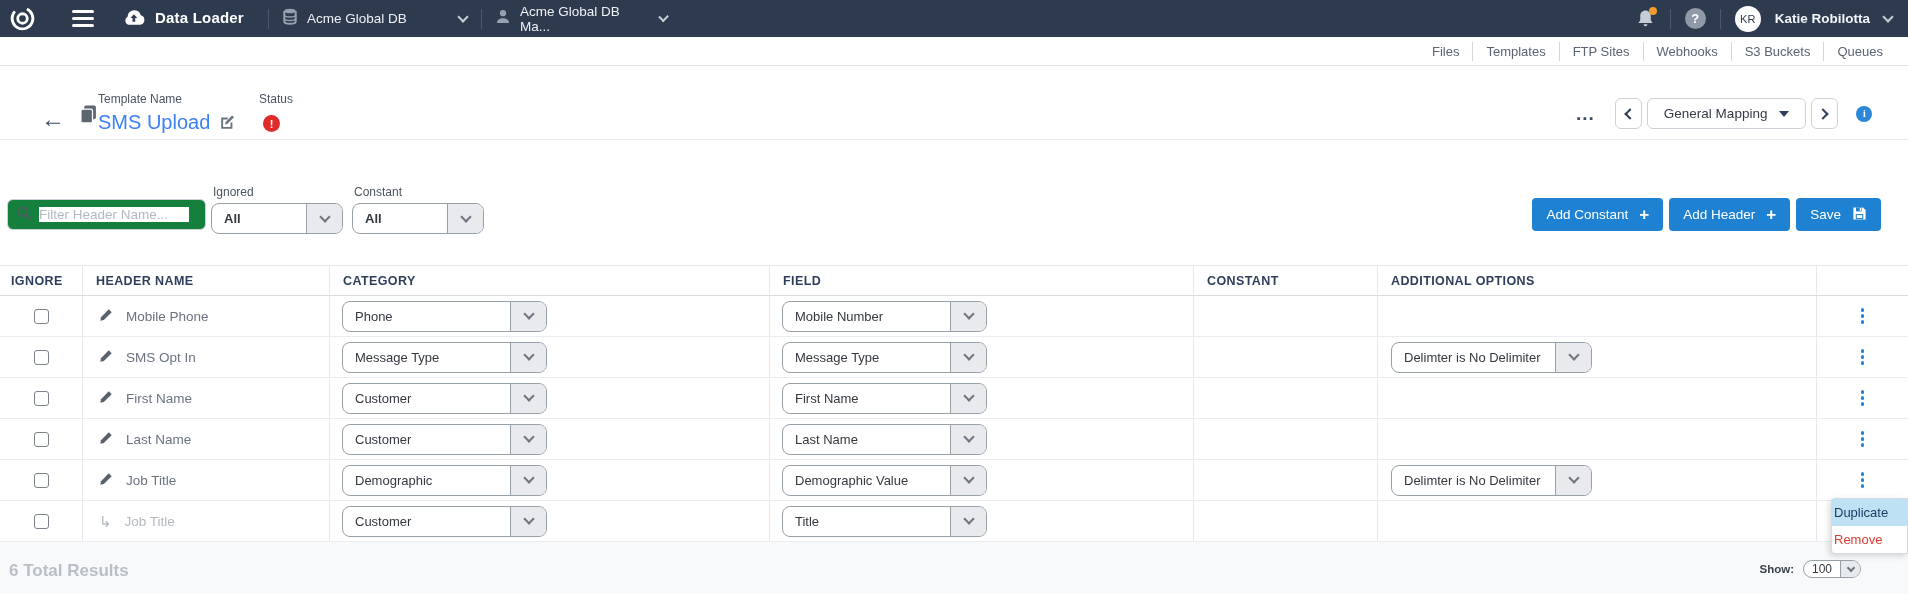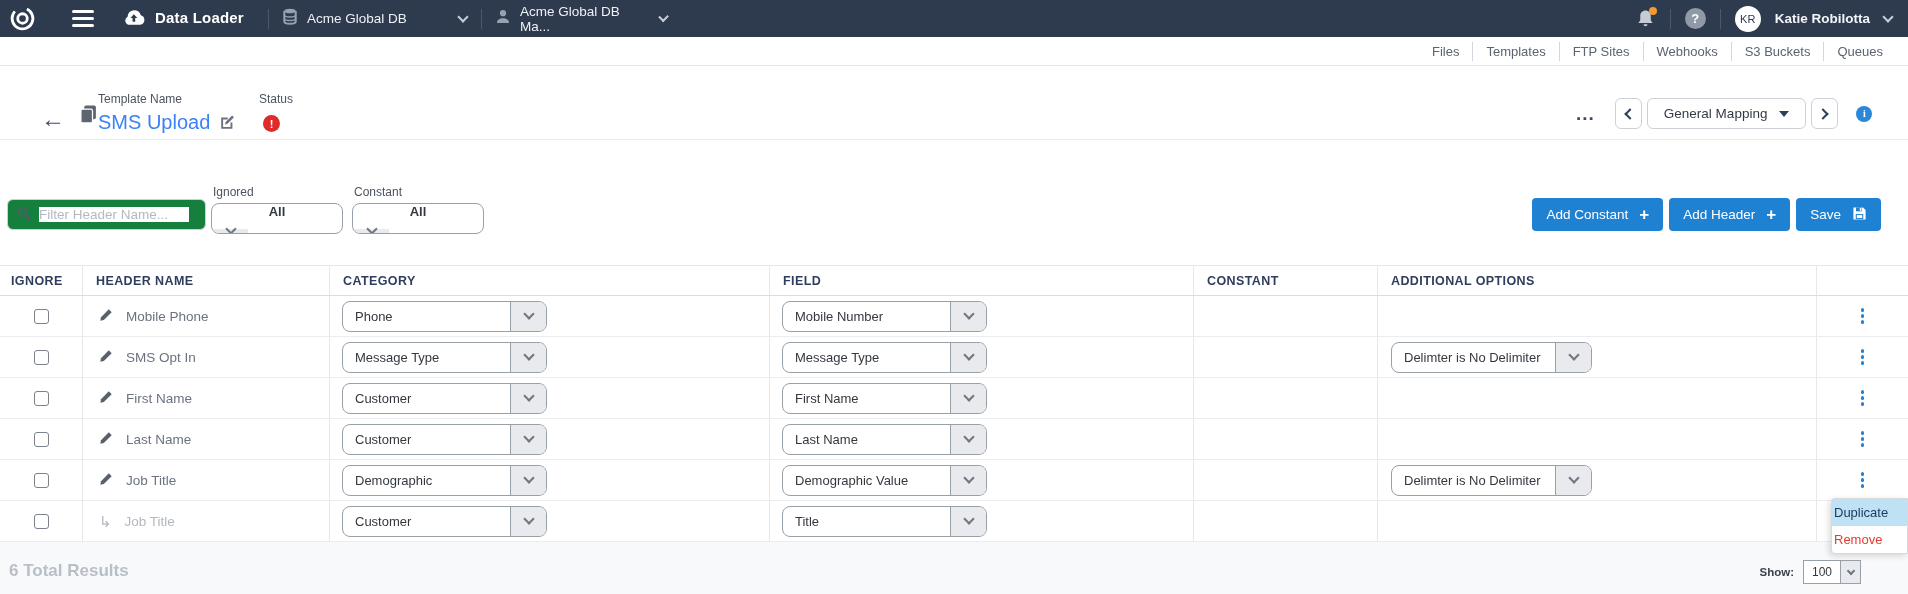--- a/index.html
+++ b/index.html
@@ -69,21 +69,21 @@
   .search-box input::placeholder { color:#b3b9c2; }
   .f-group { position:absolute; top:185px; }
   .f-group .f-label { font-size:12px; color:#4b5460; margin-bottom:4px; margin-left:2px; }
   .sel { height:31px; background:#fff; border:1px solid #98a0a8; border-radius:8px;
          display:flex; align-items:center; justify-content:space-between; cursor:pointer; overflow:hidden; }
   .sel .val { padding:0 12px; font-size:13px; color:#33383f; white-space:nowrap; }
   .sel .caret { width:36px; align-self:stretch; background:#e8eaed; border-left:1px solid #98a0a8;
                 display:flex; align-items:center; justify-content:center; }
   .cv { width:8px; height:8px; border-right:2px solid #6f7680; border-bottom:2px solid #6f7680;
         transform:rotate(45deg); margin-top:-4px; }
-  .fsel { width:132px;flex-direction:column; }
+  .fsel { width:132px; }
   .action-btns { position:absolute; top:198px; right:27px; display:flex; gap:6px; }
   .btn-blue { height:33px; padding:0 14px; background:#1f81d1; border:none; border-radius:4px; color:#fff;
               font-size:13.5px; font-family:"Liberation Sans", sans-serif; display:flex; align-items:center; gap:11px; cursor:pointer; }
   .plus { font-size:17px; font-weight:bold; line-height:1; }
 
   
   .dtable { position:absolute; top:265px; left:0; width:1908px; }
   .trow { display:grid; grid-template-columns:83px 247px 440px 424px 184px 439px 91px; }
   .trow.head { height:31px; border-top:1px solid #e6e8ec; border-bottom:1px solid #d9dce1; }
   .trow.body { height:41px; border-bottom:1px solid #eaecef; }
@@ -105,21 +105,21 @@
               border:1px solid #d6dadf; border-radius:4px 0 0 4px; box-shadow:-2px 2px 6px rgba(0,0,0,.15); }
   .ctx-item { height:27px; display:flex; align-items:center; padding-left:2px; font-size:13px; cursor:pointer; }
   .ctx-item.hl { background:#bee2f4; color:#1d3b63; }
   .ctx-item.danger { color:#e23b30; }
 
   
   .footer-band { position:absolute; left:0; top:542px; width:1908px; height:52px; background:#f8f9fa; }
   .total-results { position:absolute; left:9px; top:561px; font-size:17px; font-weight:bold; color:#b9bfc7; }
   .show-wrap { position:absolute; top:560px; right:47px; display:flex; align-items:center; gap:9px; }
   .show-label { font-size:11.5px; font-weight:bold; color:#3c424a; }
-  .mini-sel { height:24px; width:58px; border-radius:0; }
+  .mini-sel { height:18px; width:58px; border-radius:9px; }
   .mini-sel .val { padding:0 8px; font-size:12px; }
   .mini-sel .caret { width:20px; }
   .mini-sel .cv { width:6px; height:6px; margin-top:-3px; }
 </style>
 </head>
 <body>
 
 <div class="topbar">
   <div class="tb-left">
     <div class="logo">

